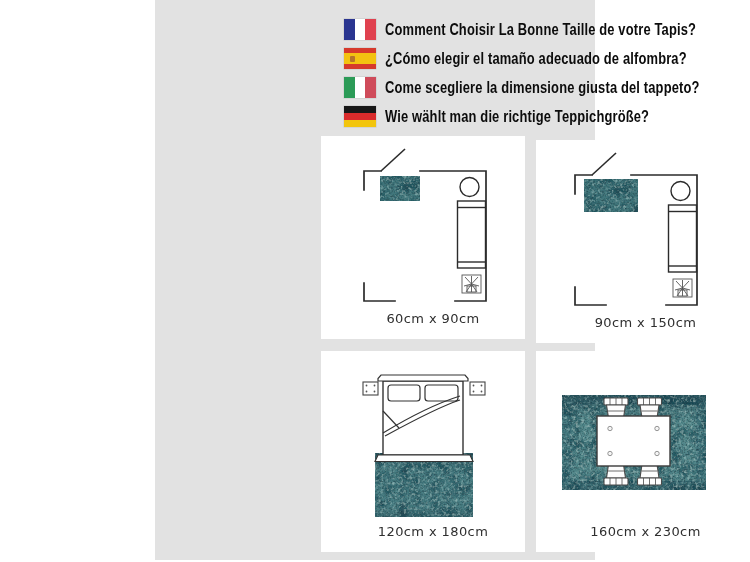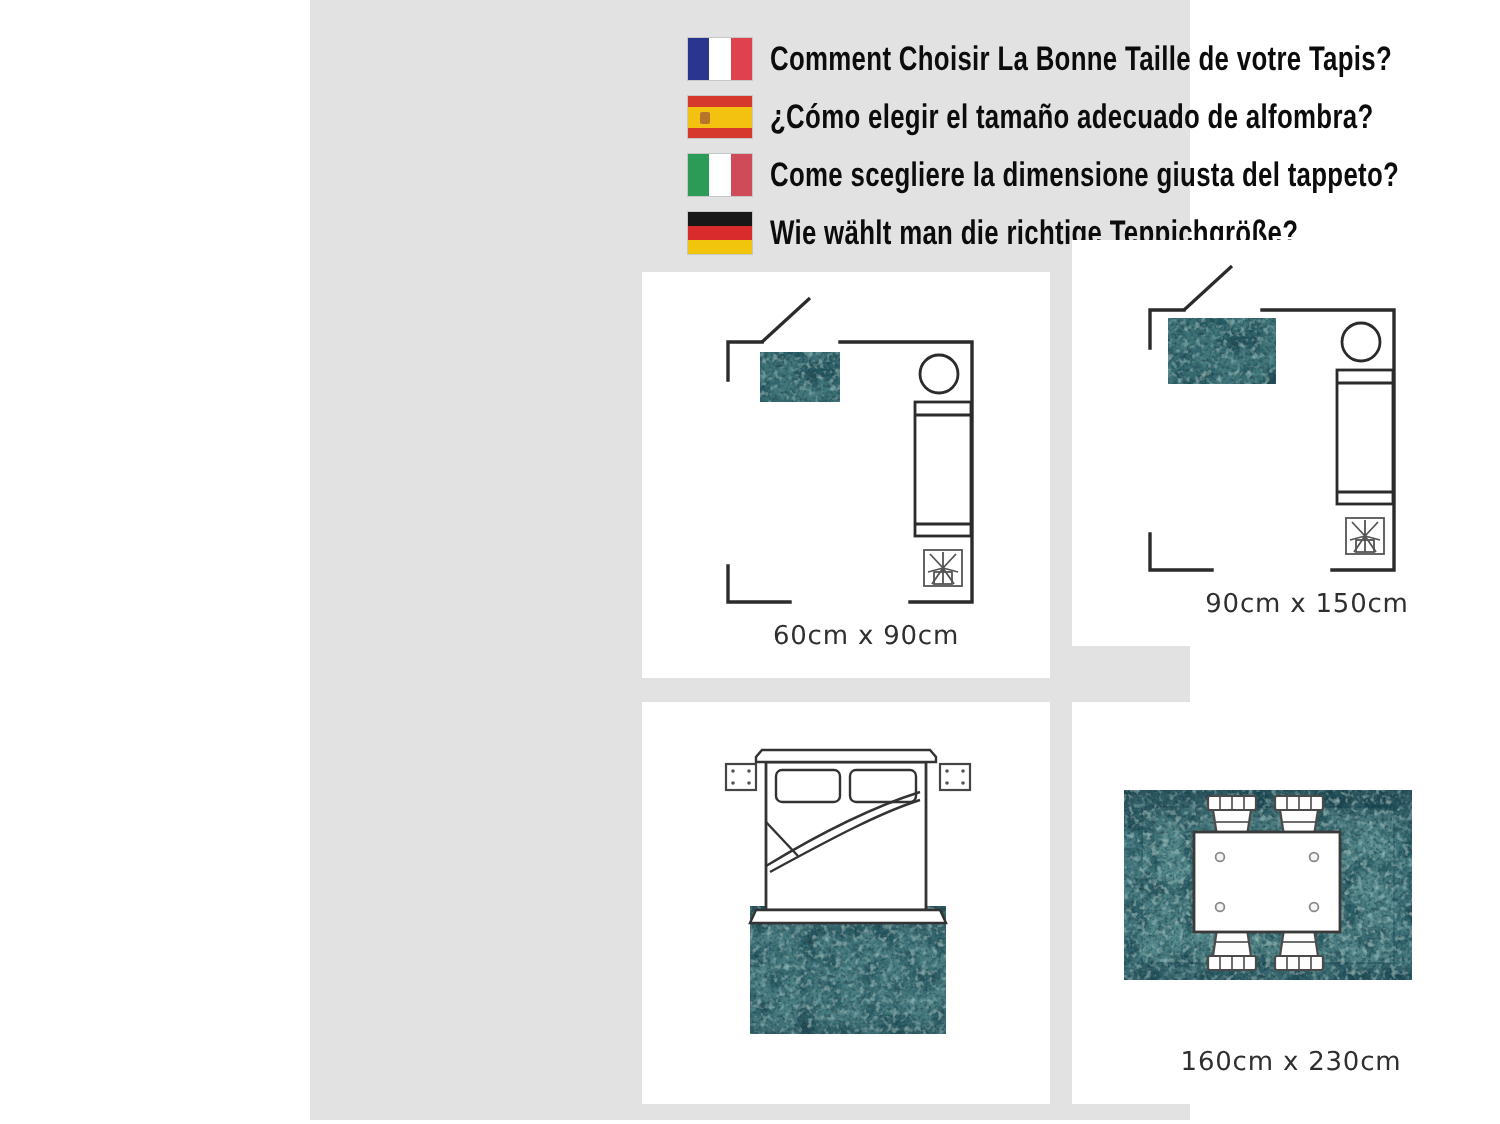--- a/index.html
+++ b/index.html
@@ -20,21 +20,21 @@
   .flag-it{background:linear-gradient(90deg,#2c9b57 0 33.4%,#ffffff 33.4% 66.7%,#cf4b5a 66.7%);}
   .flag-de{background:linear-gradient(#171717 0 33.4%,#d92b2b 33.4% 66.7%,#f2c50d 66.7%);}
   .htext{
     font-weight:bold;font-size:17px;color:#0c0c0c;white-space:nowrap;
     transform:scaleX(0.76);transform-origin:left center;letter-spacing:0.2px;
   }
 
   
   .panel{position:absolute;background:#ffffff;}
   .panel-1{left:166px;top:136px;width:204px;height:203px;}
-  .panel-2{left:381px;top:120px;width:199px;height:203px;padding-left:16px;}
+  .panel-2{left:381px;top:140px;width:199px;height:203px;}
   .panel-3{left:166px;top:351px;width:204px;height:201px;}
   .panel-4{left:381px;top:351px;width:199px;height:201px;text-decoration:underline;}
   .panel svg{position:absolute;left:0;top:0;display:block;}
   .panel-label{
     position:absolute;left:0;right:0;bottom:13px;text-align:center;
     font-family:"DejaVu Sans",sans-serif;font-size:13px;color:#2f2f2f;letter-spacing:0.4px;margin-left:20px;
   }
   .defs-svg{position:absolute;width:0;height:0;}
 </style>
 </head>
@@ -175,20 +175,21 @@
           <rect x="67" y="34" width="32" height="16" rx="3" fill="#ffffff" stroke="#333333" stroke-width="1.2"></rect>
           <rect x="104" y="34" width="33" height="16" rx="3" fill="#ffffff" stroke="#333333" stroke-width="1.2"></rect>
           <g stroke="#333333" stroke-width="1.2" fill="none">
             <path d="M139,45 C120,51 95,62 62,82"></path>
             <path d="M139,49 C120,55 97,67 64,85"></path>
             <path d="M62,60 L78,77"></path>
           </g>
           <path d="M57,104 L149,104 L152,110.5 L54,110.5 Z" fill="#ffffff" stroke="#333333" stroke-width="1.2"></path>
         </g>
       </svg>
+      <div class="panel-label">120cm x 180cm</div>
     </div>
 
     <div class="panel panel-4">
       <svg width="199" height="201" viewBox="0 0 199 201">
         <g>
           <rect x="26" y="44" width="144" height="95" fill="#467a80"></rect>
           <rect x="35" y="52.5" width="126" height="78" fill="#54888b"></rect>
           <rect x="35" y="52.5" width="126" height="78" fill="none" stroke="#2f5f6a" stroke-width="1" opacity="0.6"></rect>
           <rect x="26" y="44" width="144" height="95" fill="url(#rugshade)"></rect>
           <rect x="26" y="44" width="144" height="95" filter="url(#rugtex)" opacity="0.9"></rect>

